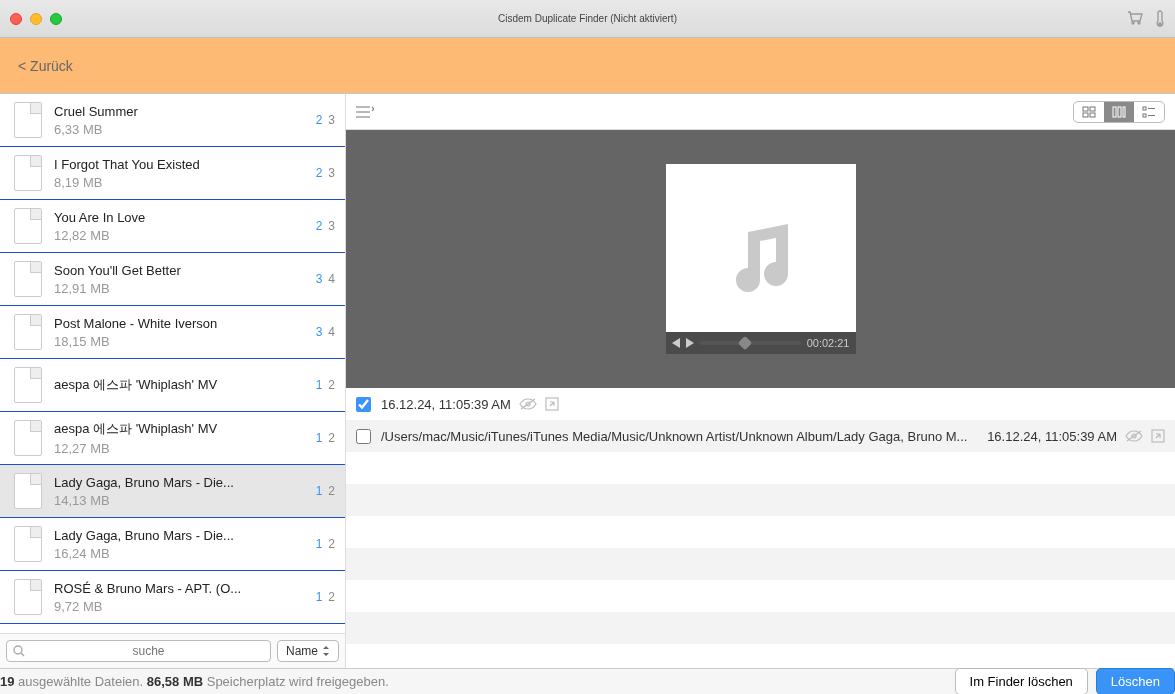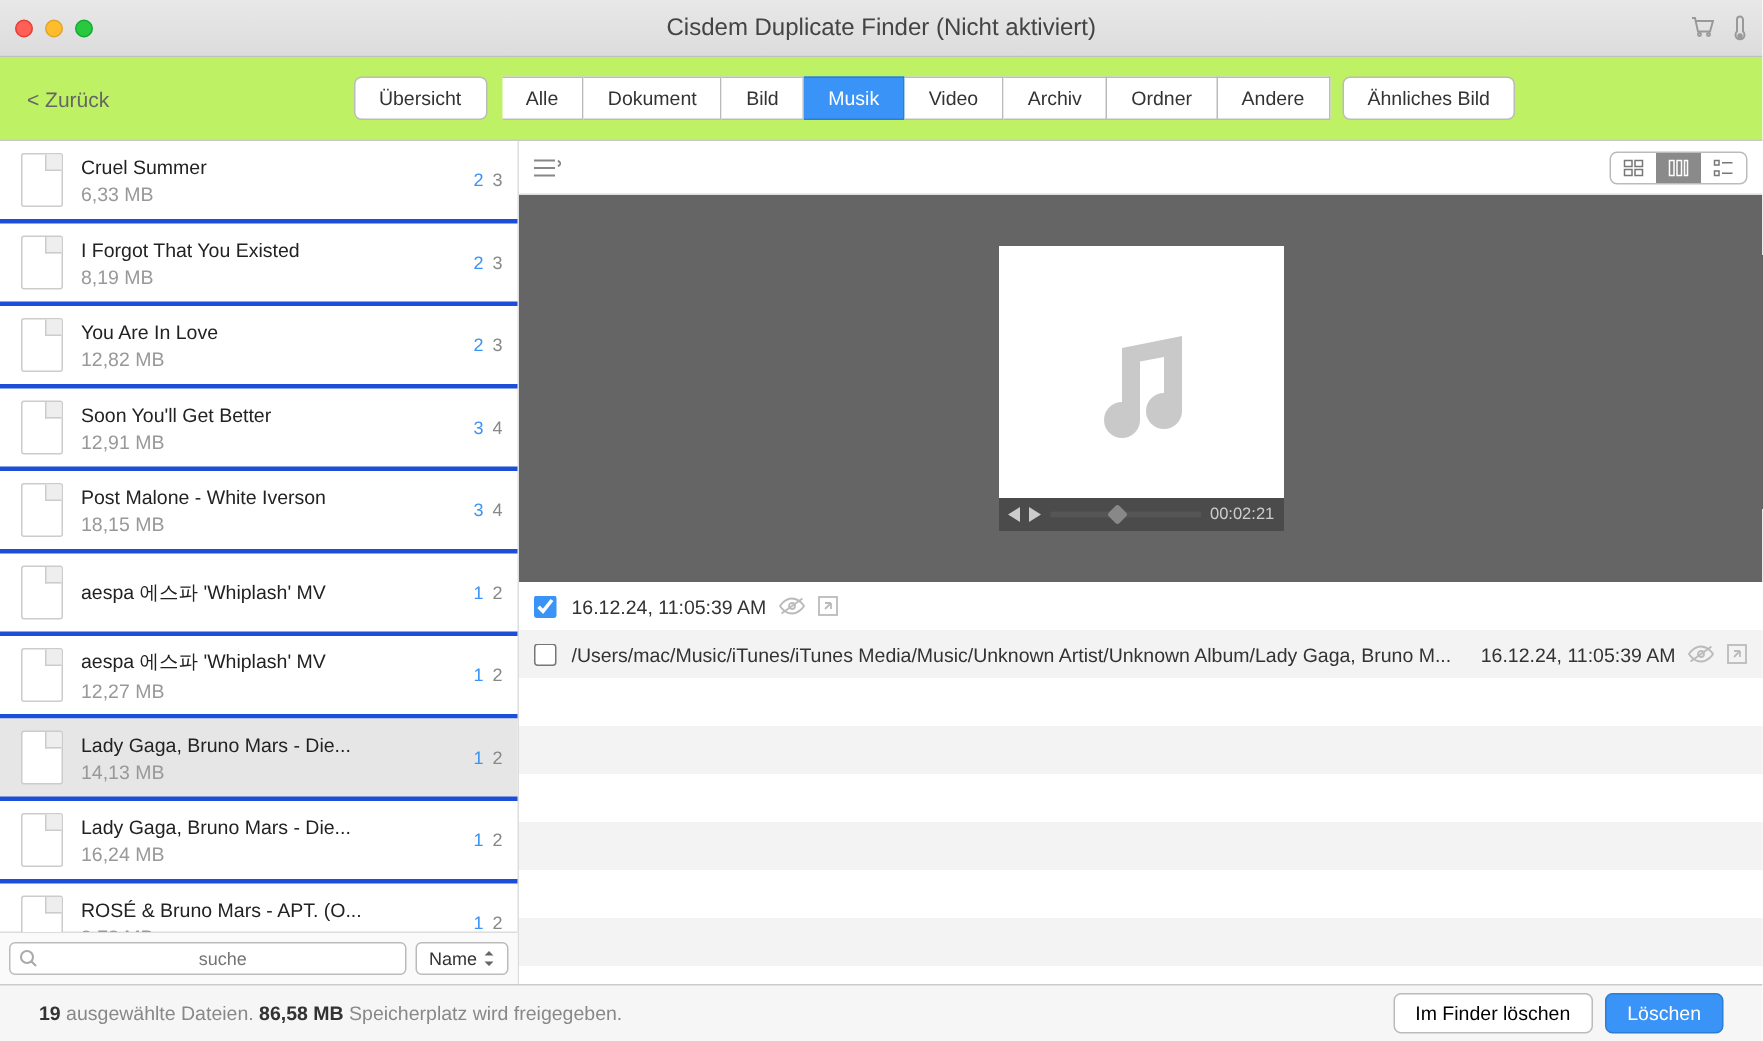--- a/index.html
+++ b/index.html
@@ -3,35 +3,35 @@
 <meta charset="utf-8">
 <style>
 * { box-sizing: border-box; margin: 0; padding: 0; }
 body { font-family: -apple-system, "Helvetica Neue", Arial, sans-serif; font-size: 13px; color: #333; background: #fff; width: 1175px; height: 694px; overflow: hidden; display: flex; flex-direction: column; }
 .titlebar { height: 38px; background: linear-gradient(#e8e8e8,#dcdcdc); border-bottom: 1px solid #bfbfbf; display: flex; align-items: center; padding: 0 10px; position: relative; }
 .traffic { display: flex; gap: 8px; }
 .tdot { width: 12px; height: 12px; border-radius: 50%; }
 .tdot.red { background: #ff5f57; border: 1px solid #e33e32; }
 .tdot.yellow { background: #ffbd2e; border: 1px solid #e0a428; }
 .tdot.green { background: #28c940; border: 1px solid #12aa2d; }
-.title { position: absolute; left: 0; right: 0; text-align: center; font-size: 16px; color: #444; }
+.title { position: absolute; left: 0; right: 0; text-align: center; font-size: 10px; color: #444; }
 .tbicons { margin-left: auto; display: flex; gap: 12px; color: #888; }
-.toolbar { height: 56px; background: #bef264; border-bottom: 1px solid #c9c9c9; display: flex; align-items: center; padding: 0 18px; gap: 16px; }
+.toolbar { height: 56px; background: #fdba74; border-bottom: 1px solid #c9c9c9; display: flex; align-items: center; padding: 0 18px; gap: 16px; }
 .back { font-size: 14px; color: #666; cursor: pointer; }
 .seg { display: flex; margin-left: auto; margin-right: auto; }
 .seg .btn { background: #fff; border: 1px solid #bbb; padding: 6px 16px; font-size: 13px; cursor: pointer; white-space: nowrap; }
 .seg .btn:not(:first-child) { border-left: none; }
 .seg .btn:first-child { border-radius: 5px 0 0 5px; }
 .seg .btn:last-child { border-radius: 0 5px 5px 0; }
 .seg .btn.standalone { border-radius: 5px; margin-right: 10px; }
 .seg .btn.active { background: #3a93f6; color: #fff; border-color: #2a7ed6; }
 .content { flex: 1; display: flex; overflow: hidden; }
 .left { width: 346px; border-right: 1px solid #ddd; display: flex; flex-direction: column; }
 .list { flex: 1; overflow-y: auto; }
-.row { display: flex; align-items: center; padding: 8px 10px; border-bottom: 3px solid #1d4ed8; cursor: pointer; justify-content: flex-end; }
+.row { display: flex; align-items: center; padding: 8px 10px; border-bottom: 1px solid #1d4ed8; cursor: pointer; justify-content: flex-end; }
 .row.selected { background: #e6e6e6; }
 .doc-icon { width: 28px; height: 36px; background: #fff; border: 1px solid #ccc; border-radius: 2px; position: relative; margin-right: 12px; margin-left: 4px; flex-shrink: 0; }
 .doc-icon:before { content:''; position:absolute; top:0; right:0; width:10px; height:10px; background:#eee; border-left:1px solid #ccc; border-bottom:1px solid #ccc; }
 .row .info { flex: 1; overflow: hidden; }
 .row .name { font-size: 13px; color: #222; white-space: nowrap; overflow: hidden; text-overflow: ellipsis; }
 .row .size { font-size: 13px; color: #999; margin-top: 3px; }
 .row .counts { display: flex; gap: 6px; width: 36px; justify-content: flex-end; font-size: 12px; }
 .row .counts .c1 { color: #3a93f6; }
 .row .counts .c2 { color: #888; }
 .leftbottom { display: flex; padding: 6px; gap: 6px; border-top: 1px solid #ddd; background: #fafafa; }
@@ -49,21 +49,21 @@
 .playbar .track { flex:1; height:4px; background:#555; border-radius:2px; position:relative; }
 .playbar .track .knob { position:absolute; left:40%; top:-3px; width:10px; height:10px; background:#888; border-radius:2px; transform:rotate(45deg); }
 .detaillist { flex:1; overflow:auto; }
 .drow { display:flex; align-items:center; padding:6px 10px; height:32px; font-size:13px; }
 .drow:nth-child(even){ background:#f3f3f3; }
 .drow:nth-child(odd){ background:#fff; }
 .drow input[type=checkbox]{ width:15px; height:15px; margin-right:10px; accent-color:#3a93f6; }
 .drow .path { flex:1; white-space:nowrap; overflow:hidden; text-overflow:ellipsis; padding-right:10px; }
 .drow .date { color:#333; white-space:nowrap; padding-right:8px; }
 .drow .actions { display:flex; gap:8px; color:#bbb; }
-.statusbar { height:38px; border-top:1px solid #ccc; background:#f6f6f6; display:flex; align-items:center; padding:0 26px; font-size:13px; }
+.statusbar { height:26px; border-top:1px solid #ccc; background:#f6f6f6; display:flex; align-items:center; padding:0 0; font-size:13px; }
 .statusbar .left-status { flex:1; color:#888; }
 .statusbar .left-status b { color:#333; font-weight:600; }
 .btn2 { background:#fff; border:1px solid #bbb; border-radius:5px; padding:5px 14px; font-size:13px; cursor:pointer; margin-left:8px; }
 .btn2.primary { background:#3a93f6; border-color:#2a7ed6; color:#fff; }
 .hamburger { color:#888; }
 svg { display:block; }
 </style>
 </head>
 <body>
 
@@ -87,32 +87,20 @@
           <path d="M5 1a2 2 0 0 0-2 2v8a3 3 0 1 0 4 0V3a2 2 0 0 0-2-2z"></path>
           <circle cx="5" cy="14" r="1.2" fill="#999"></circle>
         </svg>
     </span>
   </div>
 </div>
 
 <div class="toolbar">
   <div class="back">
     <span>&lt; </span><span>Zurück</span>
-  </div>
-  <div class="seg">
-    <div class="btn standalone">Übersicht</div>
-    <div class="btn">Alle</div>
-    <div class="btn">Dokument</div>
-    <div class="btn">Bild</div>
-    <div class="btn active">Musik</div>
-    <div class="btn">Video</div>
-    <div class="btn">Archiv</div>
-    <div class="btn">Ordner</div>
-    <div class="btn">Andere</div>
-    <div class="btn" style="border-left:none;border-radius:0 5px 5px 0;margin-left:8px;border-left:1px solid #bbb;border-radius:5px;">Ähnliches Bild</div>
   </div>
 </div>
 
 <div class="content">
   <div class="left">
     <div class="list" id="list">
         <div class="row">
           <div class="doc-icon"></div>
           <div class="info">
             <div class="name">Cruel Summer</div>

